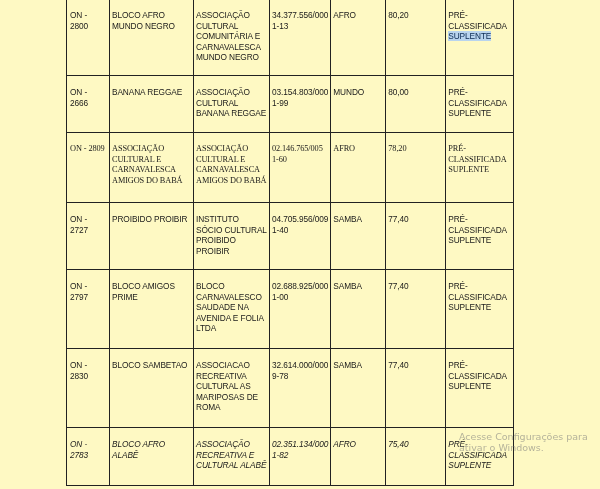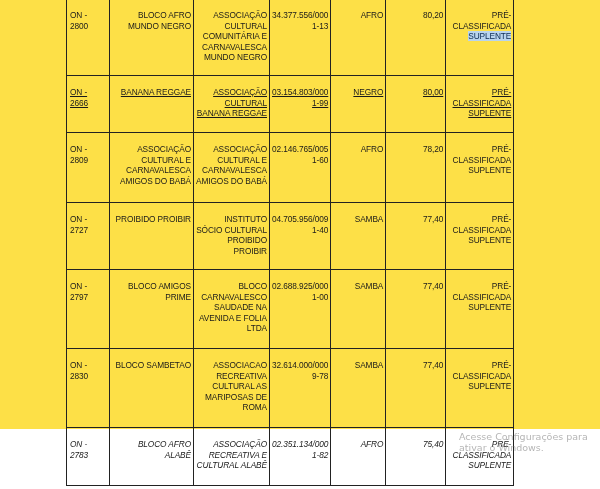--- a/index.html
+++ b/index.html
@@ -7,37 +7,37 @@
       padding: 0;
       background: #ffffff;
       width: 600px;
       height: 489px;
       overflow: hidden;
       font-family: "Liberation Sans", sans-serif;
     }
     .page {
       position: absolute;
       left: 0; top: 0;
-      width: 600px; height: 429px;
-      background: #fde047;
+      width: 600px; height: 489px;
+      background: #fef9c3;
     }
     table.results {
       position: absolute;
       left: 66px;
       top: -2px;
       border-collapse: collapse;
       table-layout: fixed;
       font-size: 8.3px;
       color: #1a1a1a;
       letter-spacing: -0.1px;
     }
     table.results td {
       border: 1.3px solid #222;
       vertical-align: top;
-      text-align: right;
+      text-align: left;
       padding: 11px 2px 0 2px;
       line-height: 10.6px;
       box-sizing: border-box;
     }
     table.results td.c-code { text-align: left; padding-left: 3px; }
     col.c1 { width: 43px; }
     col.c2 { width: 84px; }
     col.c3 { width: 76px; }
     col.c4 { width: 60px; }
     col.c5 { width: 55px; }
@@ -72,30 +72,30 @@
     <tbody id="tbody">
         <tr style="height: 77px;">
           <td class="c-code"><span>ON - 2800</span></td>
           <td><span>BLOCO AFRO MUNDO NEGRO</span></td>
           <td><span>ASSOCIAÇÃO CULTURAL COMUNITÁRIA E CARNAVALESCA MUNDO NEGRO</span></td>
           <td><span>34.377.556/000</span><br><span>1-13</span></td>
           <td><span>AFRO</span></td>
           <td><span>80,20</span></td>
           <td><span>PRÉ-</span><br><span>CLASSIFICADA</span><br><span class="hl">SUPLENTE</span></td>
         </tr>
-        <tr style="height: 57px; text-decoration: underline;">
+        <tr style="height: 57px;">
           <td class="c-code"><span>ON - 2666</span></td>
           <td><span>BANANA REGGAE</span></td>
           <td><span>ASSOCIAÇÃO CULTURAL BANANA REGGAE</span></td>
           <td><span>03.154.803/000</span><br><span>1-99</span></td>
-          <td><span>NEGRO</span></td>
+          <td><span>MUNDO</span></td>
           <td><span>80,00</span></td>
           <td><span>PRÉ-</span><br><span>CLASSIFICADA</span><br><span>SUPLENTE</span></td>
         </tr>
-        <tr style="height: 70px;">
+        <tr style="height: 70px; font-family: Liberation Serif, serif;">
           <td class="c-code"><span>ON - 2809</span></td>
           <td><span>ASSOCIAÇÃO CULTURAL E CARNAVALESCA AMIGOS DO BABÁ</span></td>
           <td><span>ASSOCIAÇÃO CULTURAL E CARNAVALESCA AMIGOS DO BABÁ</span></td>
           <td><span>02.146.765/005</span><br><span>1-60</span></td>
           <td><span>AFRO</span></td>
           <td><span>78,20</span></td>
           <td><span>PRÉ-</span><br><span>CLASSIFICADA</span><br><span>SUPLENTE</span></td>
         </tr>
         <tr style="height: 67px;">
           <td class="c-code"><span>ON - 2727</span></td>

